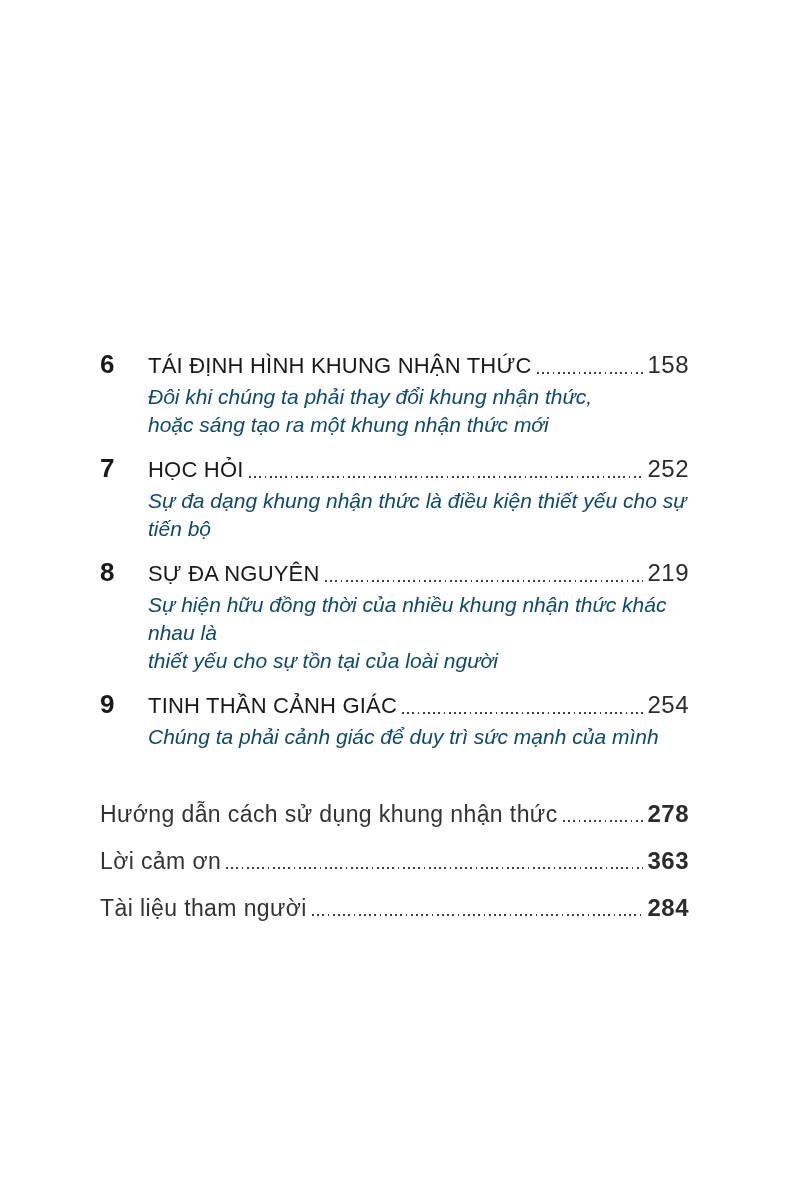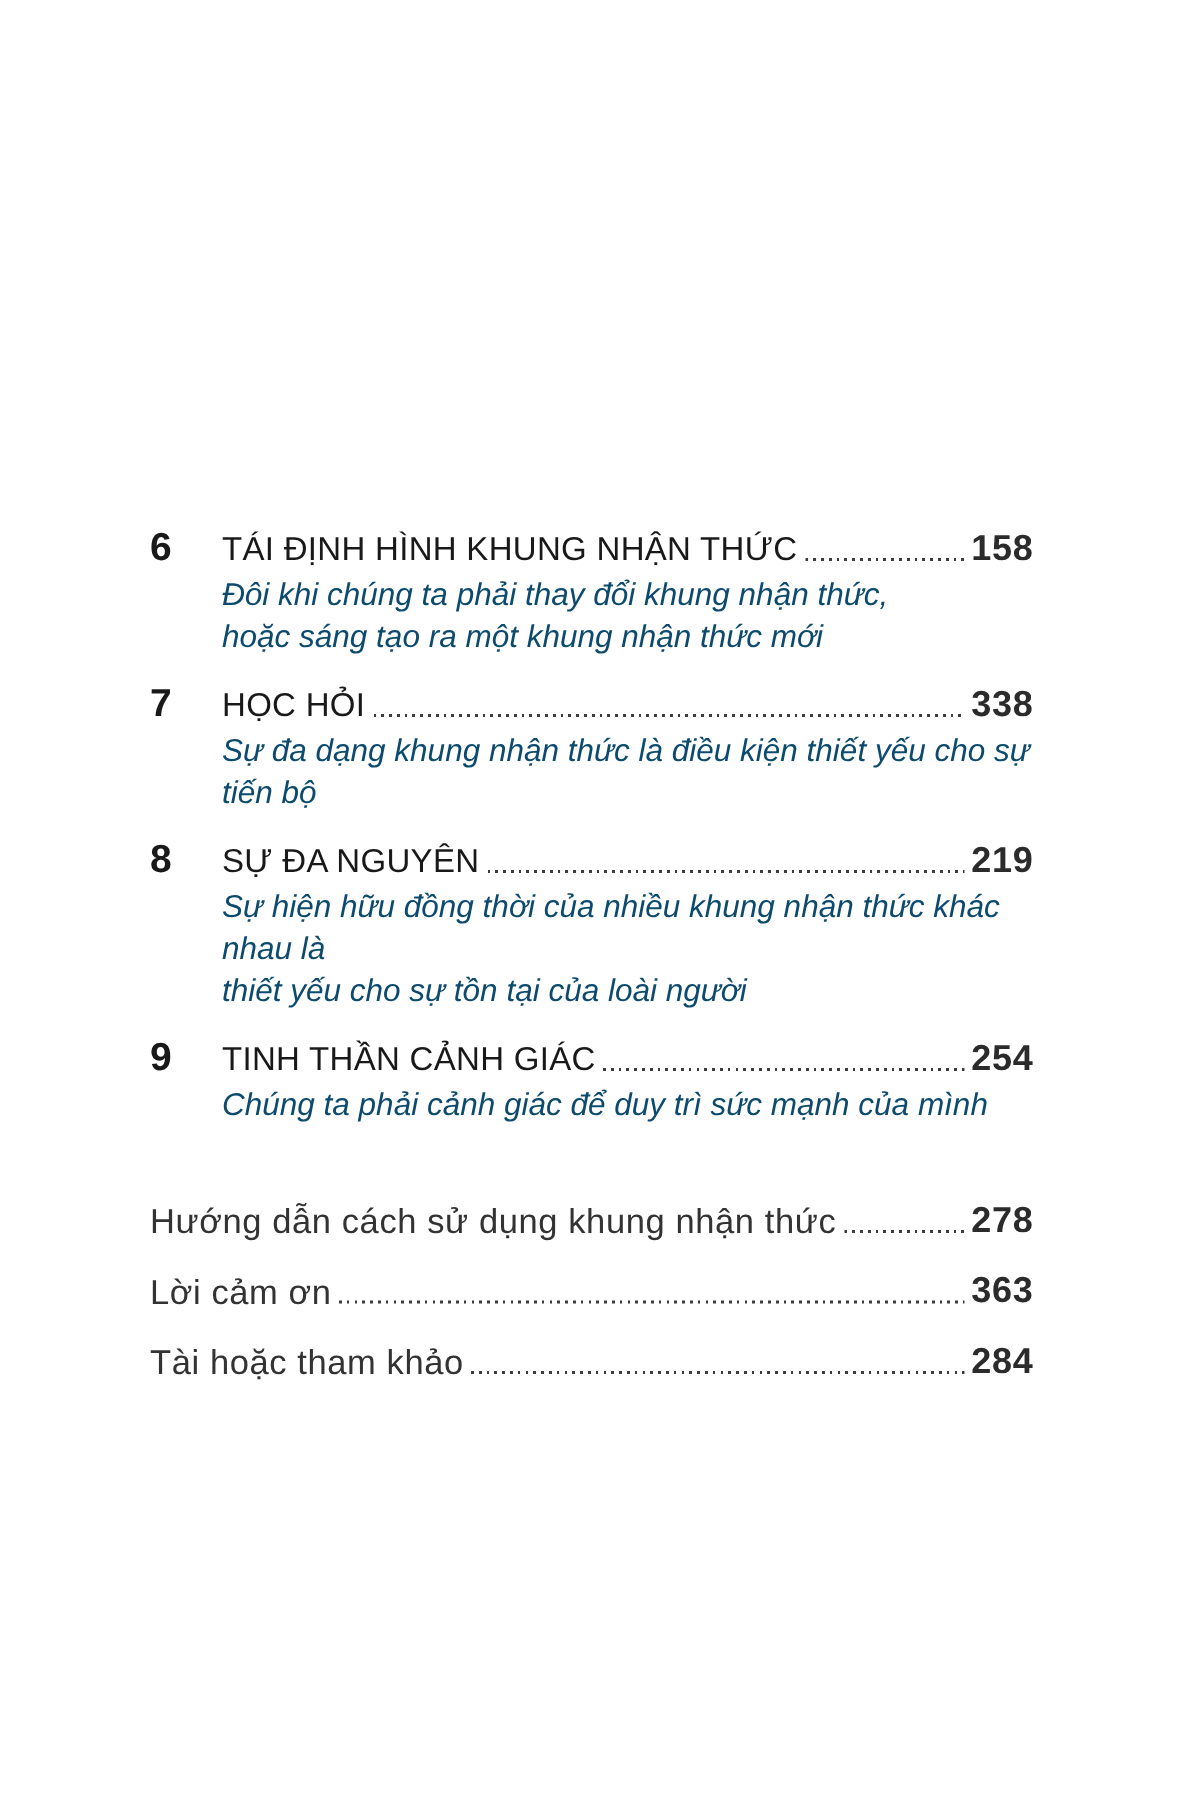--- a/index.html
+++ b/index.html
@@ -46,21 +46,21 @@
     align-self: flex-end;
     margin: 0 4px 6px 5px;
     background-image: repeating-linear-gradient(
       to right,
       #3c3c3c 0px, #3c3c3c 1.8px,
       transparent 1.8px, transparent 5.2px
     );
   }
   .ch-page {
     font-size: 24px;
-    font-weight: 700;
+    font-weight: 400;
     color: #2b2b2b;
     letter-spacing: 0.5px;
   }
   .ch-sub {
     margin-left: 48px;
     margin-top: 3px;
     max-width: 545px;
     font-size: 21px;
     font-style: italic;
     line-height: 28px;
@@ -104,21 +104,21 @@
       </div>
       <div class="ch-sub">Đôi khi chúng ta phải thay đổi khung nhận thức,
 hoặc sáng tạo ra một khung nhận thức mới</div>
     </div>
 
     <div class="chapter">
       <div class="chapter-row">
         <span class="ch-num">7</span>
         <span class="ch-title">HỌC HỎI</span>
         <span class="dots"></span>
-        <span class="ch-page">338</span>
+        <span class="ch-page">252</span>
       </div>
       <div class="ch-sub">Sự đa dạng khung nhận thức là điều kiện thiết yếu cho sự tiến bộ</div>
     </div>
 
     <div class="chapter">
       <div class="chapter-row">
         <span class="ch-num">8</span>
         <span class="ch-title">SỰ ĐA NGUYÊN</span>
         <span class="dots"></span>
         <span class="ch-page">219</span>
@@ -145,20 +145,20 @@
         <span class="bm-page">278</span>
       </div>
 
       <div class="bm-row">
         <span class="bm-title">Lời cảm ơn</span>
         <span class="dots"></span>
         <span class="bm-page">363</span>
       </div>
 
       <div class="bm-row">
-        <span class="bm-title">Tài hoặc tham khảo</span>
+        <span class="bm-title">Tài liệu tham người</span>
         <span class="dots"></span>
         <span class="bm-page">284</span>
       </div>
 
     </div>
   </div>
 </div>
 
 </body></html>

